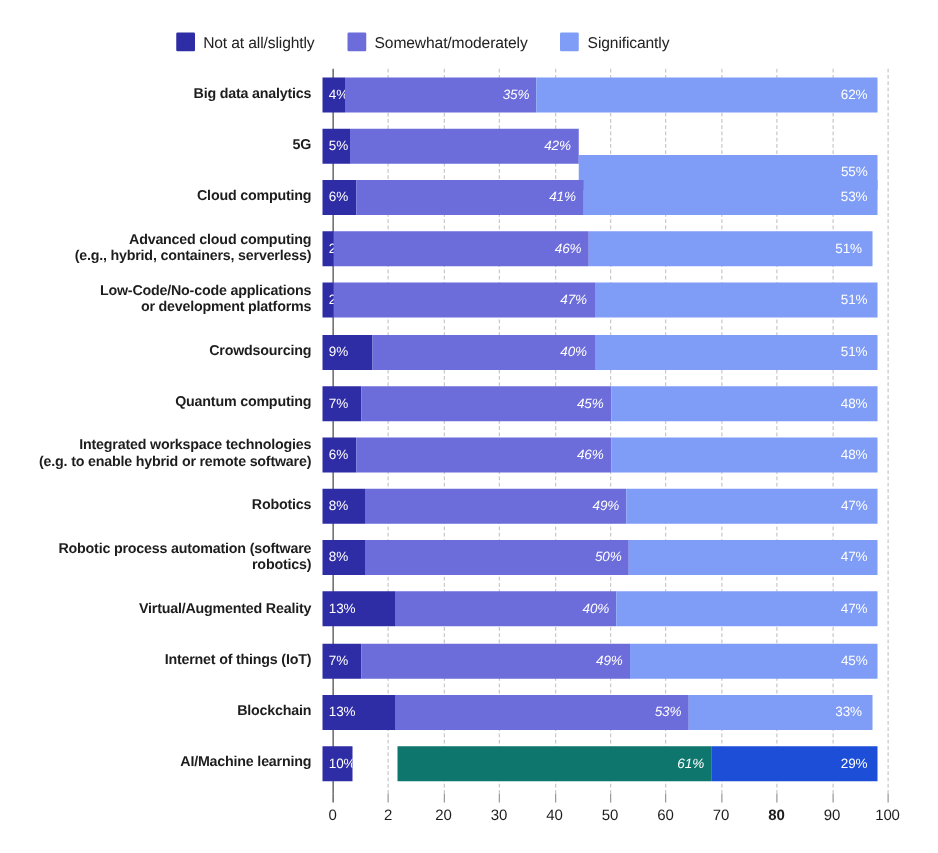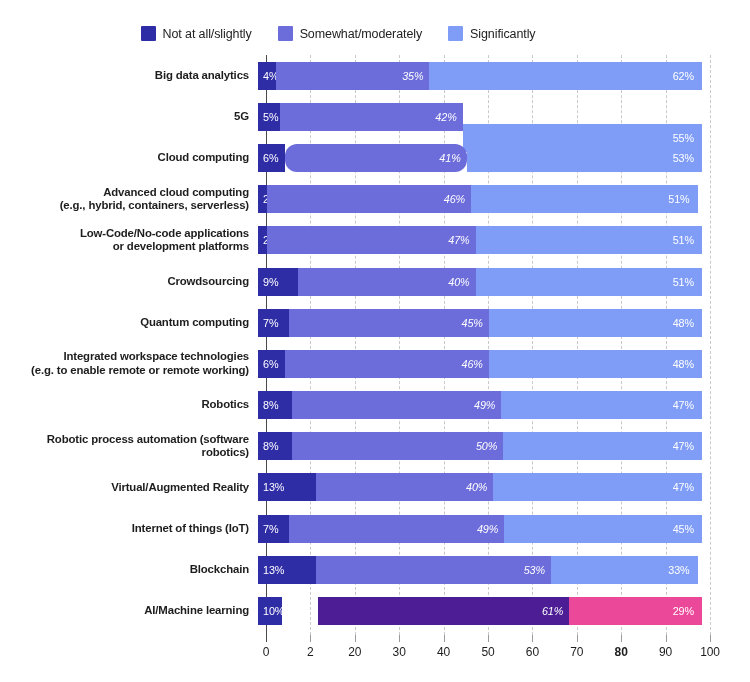--- a/index.html
+++ b/index.html
@@ -220,21 +220,21 @@
               <span class="seg-val">55%</span>
             </div>
           </div>
         </div>
         <div class="row">
           <div class="row-label">Cloud computing</div>
           <div class="bar-track">
             <div class="seg seg-0" style="width: 26.64px; background: rgb(47, 45, 166);">
               <span class="seg-val">6%</span>
             </div>
-            <div class="seg seg-1" style="width: 182.04px; background: rgb(108, 108, 219); border-radius: 12px;">
+            <div class="seg seg-1" style="width: 182.04px; background: rgb(108, 108, 219);">
               <span class="seg-val">41%</span>
             </div>
             <div class="seg seg-2" style="width: 235.32px; background: rgb(127, 157, 247);">
               <span class="seg-val">53%</span>
             </div>
           </div>
         </div>
         <div class="row">
           <div class="row-label">Advanced cloud computing
 (e.g., hybrid, containers, serverless)</div>
@@ -288,21 +288,21 @@
             <div class="seg seg-1" style="width: 199.8px; background: rgb(108, 108, 219);">
               <span class="seg-val">45%</span>
             </div>
             <div class="seg seg-2" style="width: 213.12px; background: rgb(127, 157, 247);">
               <span class="seg-val">48%</span>
             </div>
           </div>
         </div>
         <div class="row">
           <div class="row-label">Integrated workspace technologies
-(e.g. to enable remote or remote working)</div>
+(e.g. to enable hybrid or remote software)</div>
           <div class="bar-track">
             <div class="seg seg-0" style="width: 26.64px; background: rgb(47, 45, 166);">
               <span class="seg-val">6%</span>
             </div>
             <div class="seg seg-1" style="width: 204.24px; background: rgb(108, 108, 219);">
               <span class="seg-val">46%</span>
             </div>
             <div class="seg seg-2" style="width: 213.12px; background: rgb(127, 157, 247);">
               <span class="seg-val">48%</span>
             </div>
@@ -377,24 +377,24 @@
               <span class="seg-val">33%</span>
             </div>
           </div>
         </div>
         <div class="row">
           <div class="row-label">AI/Machine learning</div>
           <div class="bar-track">
             <div class="seg seg-0" style="width: 26px; background: rgb(47, 45, 166);">
               <span class="seg-val">10%</span>
             </div>
-            <div class="seg seg-1" style="width: 270.84px; background: #4c1d95; margin-left: 36px;">
+            <div class="seg seg-1" style="width: 270.84px; background: #0f766e; margin-left: 36px;">
               <span class="seg-val">61%</span>
             </div>
-            <div class="seg seg-2" style="width: 143px; background: #ec4899;">
+            <div class="seg seg-2" style="width: 143px; background: #1d4ed8;">
               <span class="seg-val">29%</span>
             </div>
           </div>
         </div>
       </div>
   </div>
 
   <div class="xaxis" id="xaxis">
       <div class="tick zero" style="left: 0px;"></div>
       <div class="tick-label" style="left: 0px;">0</div>

